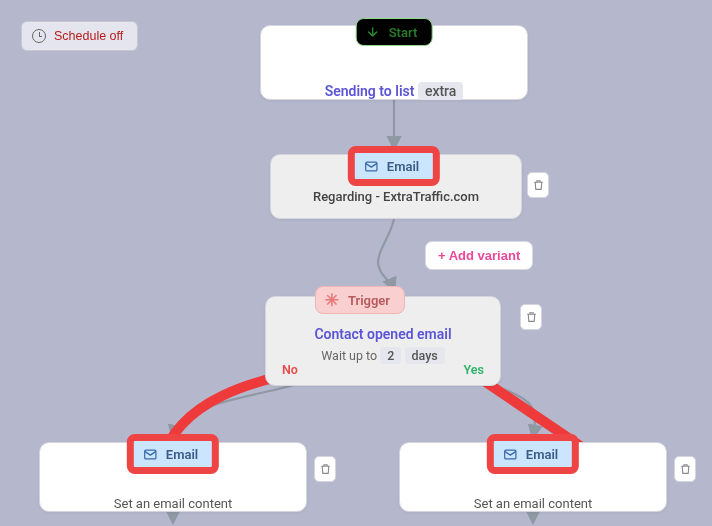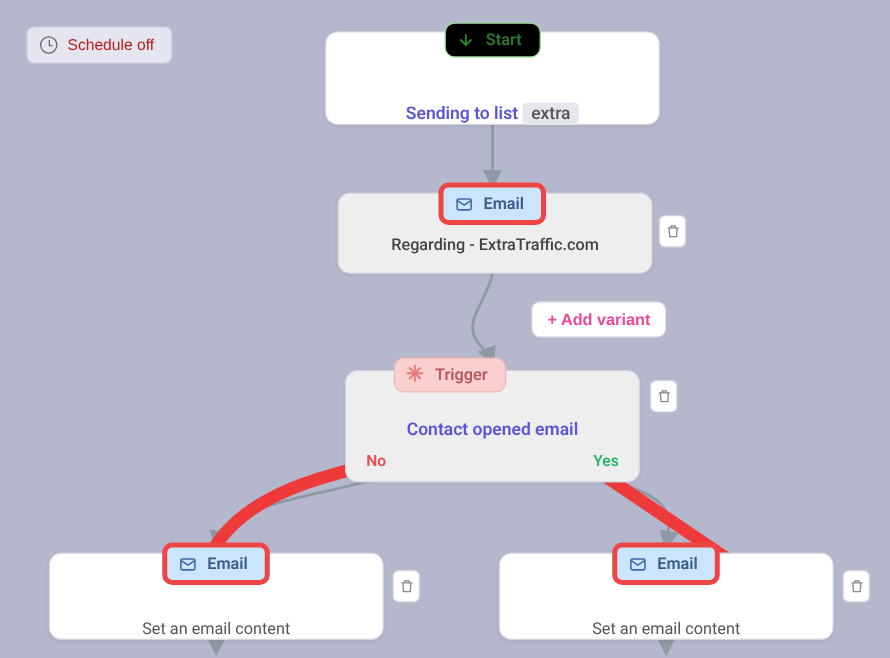--- a/index.html
+++ b/index.html
@@ -61,21 +61,21 @@
   .pill {
     position: absolute;
     padding: 5px 14px 5px 8px;
     border-radius: 8px;
     font-size: 13px;
     font-weight: 600;
     display: flex; align-items: center;
     gap: 8px;
   }
   .pill-start { background: #000000; color: #2a7a2a; border: 1px solid #8fdc8e; }
-  .pill-email { background: #cce5ff; color: #3a5b86; border: 4px solid #ef4444; }
+  .pill-email { background: #cce5ff; color: #3a5b86; border: 7px solid #ef4444; }
   .pill-trigger { background: #f9cfd0; color: #b75a5c; border: 1px solid #f0b5b6; }
 
   .icon-sm { width: 16px; height: 16px; flex: none; display:flex; align-items:center; justify-content:center; }
 
   .start-node {
     left: 260px; top: 25px;
     width: 268px; height: 75px;
     display: flex; flex-direction: column; align-items: center; justify-content: flex-end;
     padding-bottom: 0;
   }
@@ -97,21 +97,21 @@
     border: 1px solid #d9d9e2;
     border-radius: 7px;
     padding: 6px 12px;
     color: #ec4899;
     font-weight: 600;
     font-size: 13px;
     cursor: pointer;
   }
 
   .trigger-node {
-    left: 276px; top: 296px; width: 236px; height: 90px;
+    left: 265px; top: 296px; width: 236px; height: 90px;
     background: #eeeeee;
     display:flex; flex-direction:column; align-items:center; justify-content:center;
     gap: 6px;
   }
   .trigger-title { color: #5b55d6; font-weight: 600; font-size: 14px; margin-top: 6px; }
   .trigger-wait { color: #666; font-size: 12.5px; }
   .trigger-yn { position: absolute; bottom: 8px; font-size: 12.5px; font-weight: 600;}
   .trigger-no { left: 16px; color: #e84b4b; }
   .trigger-yes { right: 16px; color: #2fb36b; }
 
@@ -197,20 +197,25 @@
       <path d="M4 7h16M9 7V4h6v3M6 7l1 13h10l1-13"></path>
     </svg>
 </div>
 
 <button class="add-variant">
   <span>+ Add variant</span>
 </button>
 
 <div class="node trigger-node">
   <div class="trigger-title">Contact opened email</div>
+  <div class="trigger-wait">
+    <span>Wait up to</span>
+    <span class="chip">2</span>
+    <span class="chip">days</span>
+  </div>
   <span class="trigger-yn trigger-no">No</span>
   <span class="trigger-yn trigger-yes">Yes</span>
 </div>
 <div class="pill pill-trigger basepill" style="left:360px; top:286px;">
   <span class="icon-sm" style="color:#e67a7a;font-size:17px;line-height:0.6;">✳</span>
   <span>Trigger</span>
 </div>
 <div class="trash" style="left:520px; top:304px;">
   <svg width="13" height="14" viewBox="0 0 24 24" fill="none" stroke-width="2">
       <path d="M4 7h16M9 7V4h6v3M6 7l1 13h10l1-13"></path>

